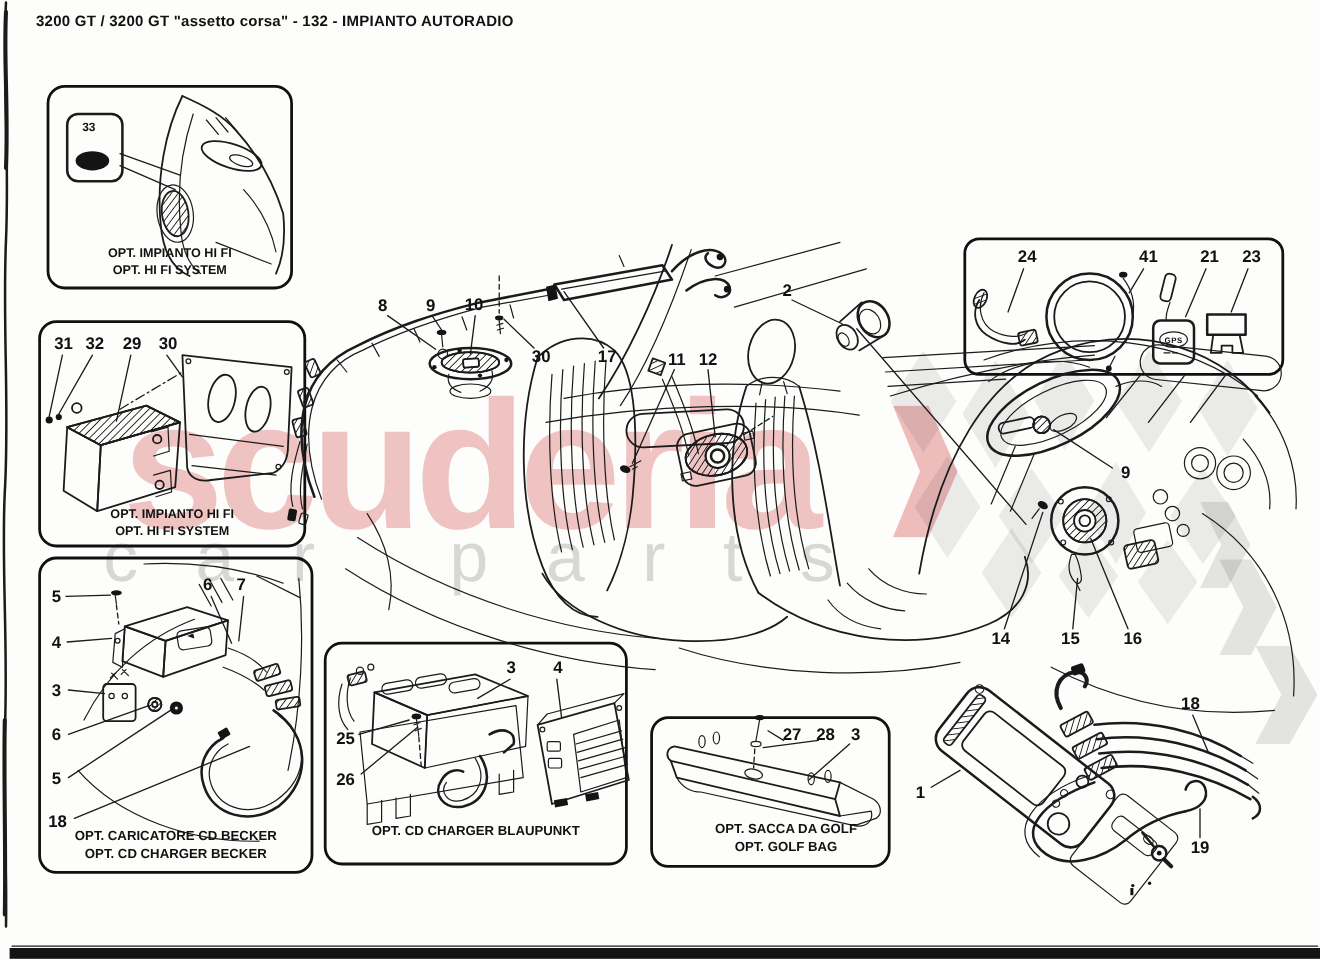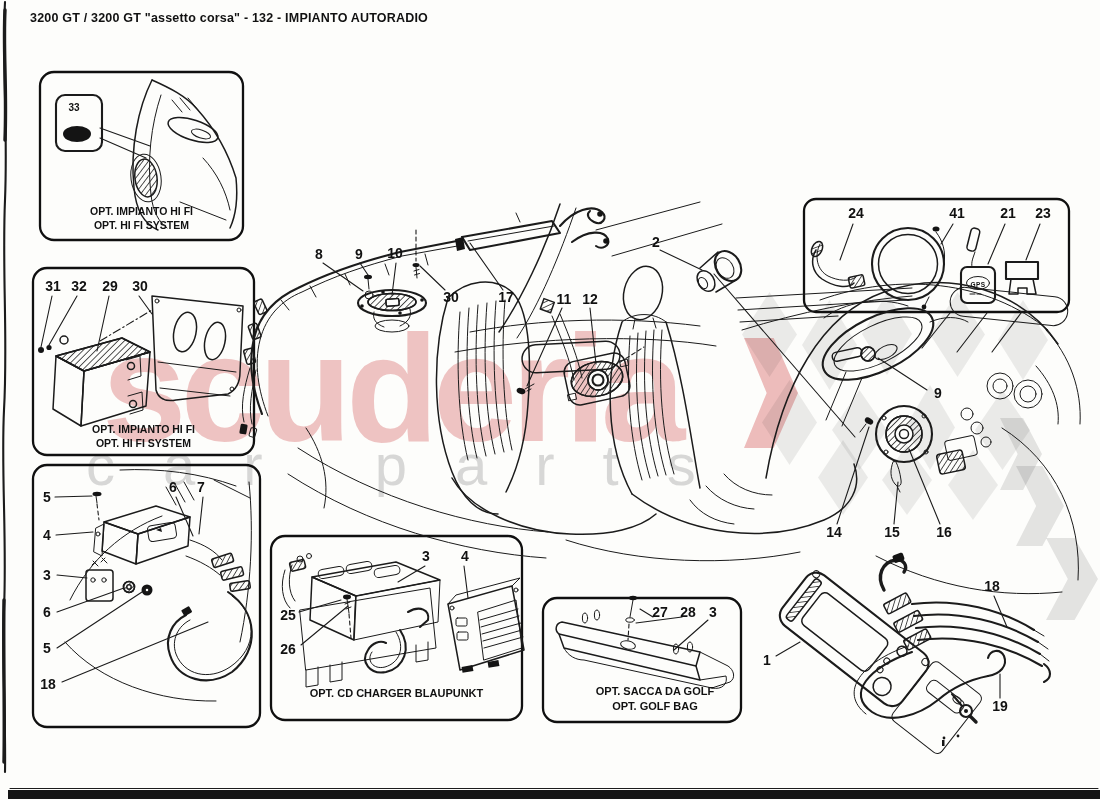--- a/index.html
+++ b/index.html
@@ -456,20 +456,24 @@
   <div class="abs title">3200 GT / 3200 GT "assetto corsa" - 132 - IMPIANTO AUTORADIO</div>
 
   <div class="abs cap" style="left:40px;top:205px;width:203px;font-size:10.5px;">
     <div>OPT. IMPIANTO HI FI</div>
     <div>OPT. HI FI SYSTEM</div>
   </div>
   <div class="abs cap" style="left:33px;top:423px;width:221px;font-size:10.5px;">
     <div>OPT. IMPIANTO HI FI</div>
     <div>OPT. HI FI SYSTEM</div>
   </div>
+  <div class="abs cap" style="left:33px;top:690px;width:227px;font-size:11px;">
+    <div>OPT. CARICATORE CD BECKER</div>
+    <div>OPT. CD CHARGER BECKER</div>
+  </div>
   <div class="abs cap" style="left:271px;top:686px;width:251px;font-size:11px;">
     <div>OPT. CD CHARGER BLAUPUNKT</div>
   </div>
   <div class="abs cap" style="left:543px;top:684px;width:224px;font-size:11px;">
     <div>OPT. SACCA DA GOLF</div>
     <div>OPT. GOLF BAG</div>
   </div>
 
   <div class="abs pn small" style="left:74px;top:107px;">33</div>
   <div class="abs pn" style="left:53px;top:286px;">31</div>

